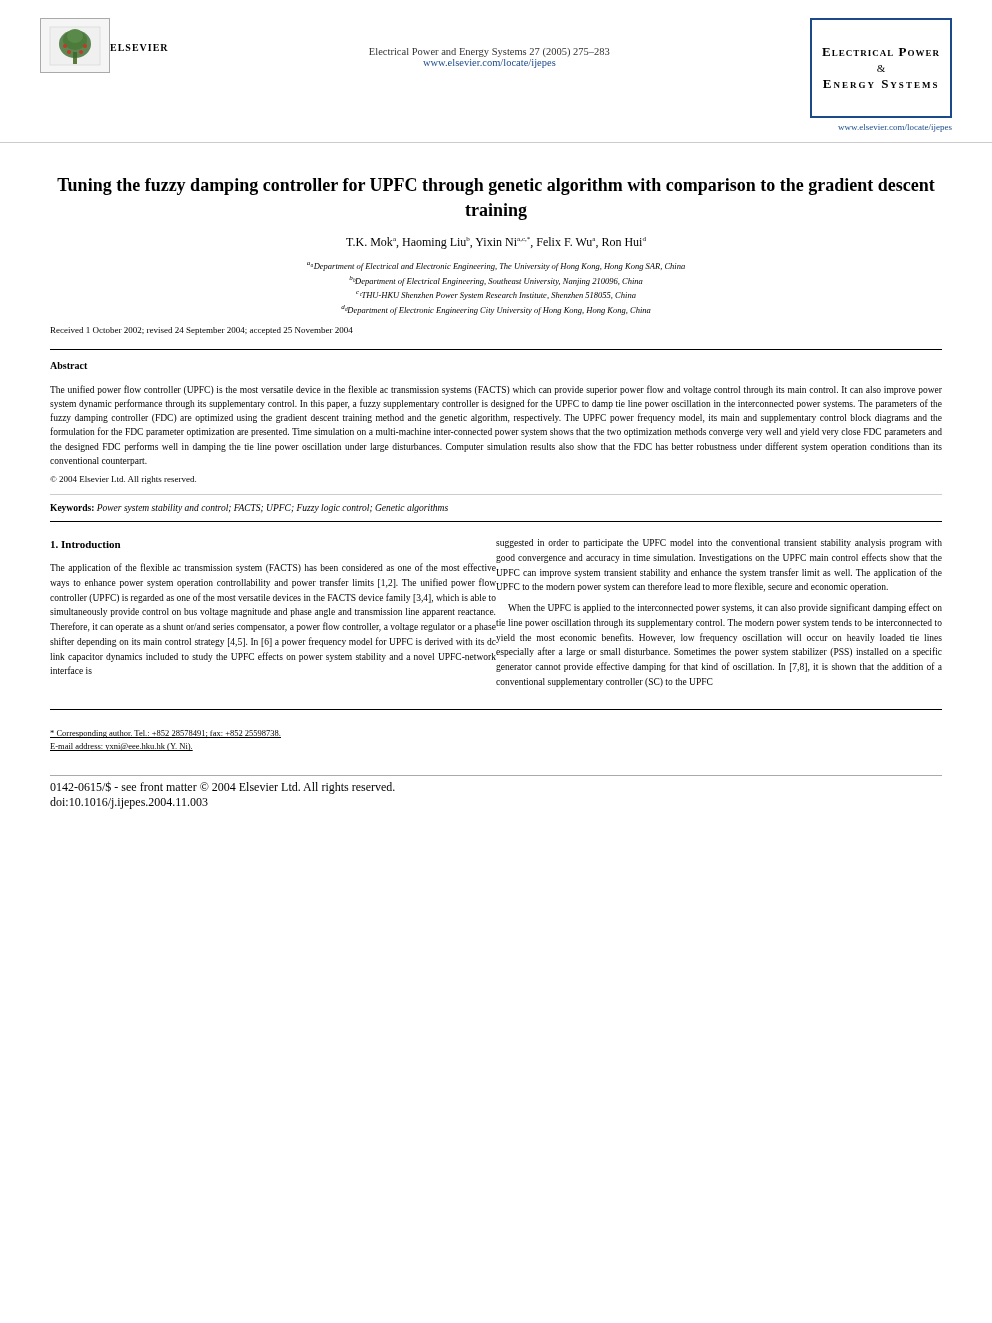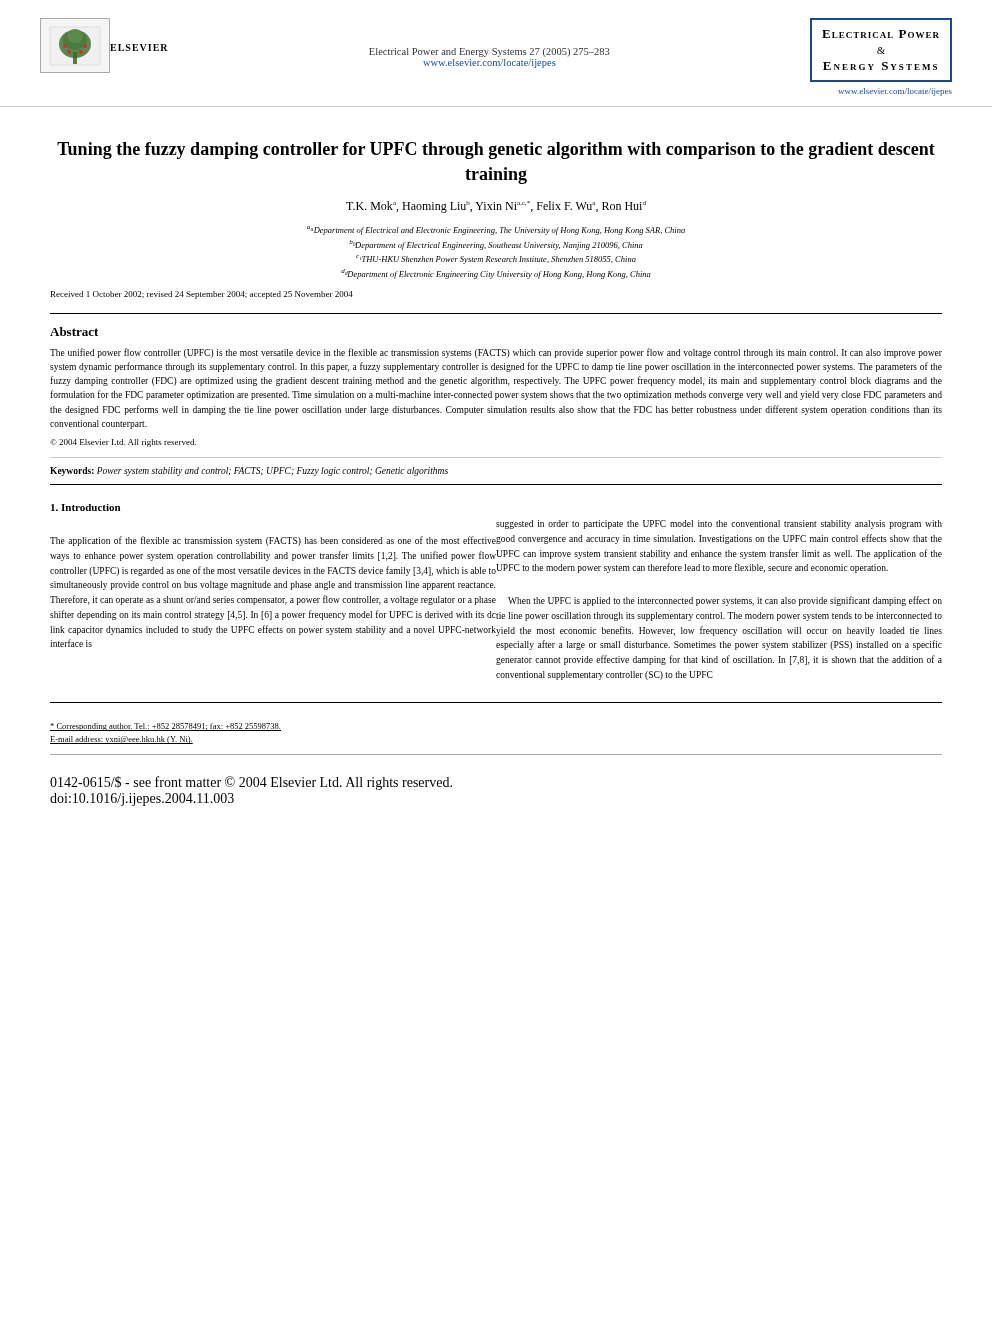--- a/index.html
+++ b/index.html
@@ -83,21 +83,21 @@
       font-family: Liberation Serif, serif;
     }
     .journal-brand .brand-url {
       font-size: 9px;
       color: #1a4a8a;
       display: block;
       margin-top: 4px;
     }
     .brand-box {
       border: 2px solid #1a4a8a;
-      padding: 6px 10px;
+      padding: 24px 10px;
       display: inline-block;
     }
     
     .main {
       padding: 10px 50px 20px 50px;
     }
     
     .paper-title {
       text-align: center;
       font-size: 18px;
@@ -131,22 +131,22 @@
       border: none;
       border-top: 0.5px solid #ccc;
       margin: 6px 0;
     }
     
     .abstract-section {
       margin: 10px 0;
     }
     .abstract-title {
       font-weight: bold;
-      font-size: 13px;
-      margin-bottom: 6px;
+      font-size: 10px;
+      margin-bottom: 12px;
     }
     .abstract-text {
       font-size: 9.5px;
       text-align: justify;
       line-height: 1.5;
     }
     .copyright-line {
       font-size: 9px;
       margin-top: 6px;
     }
@@ -171,41 +171,40 @@
       line-height: 1.55;
     }
     .section-title {
       font-size: 11px;
       font-weight: bold;
       margin-bottom: 8px;
     }
     .col p {
       margin-bottom: 6px;
       text-indent: 12px;
-      margin-top: 18px;
     }
     .col p:first-of-type {
       text-indent: 0;
     }
     
     .footnote-area {
       margin-top: 14px;
       border-top: 1px solid #000;
       padding-top: 18px;
       font-size: 8.5px;
       text-decoration: underline;
     }
     .footnote-line {
       margin-bottom: 3px;
     }
     .bottom-info {
-      margin-top: 10px;
-      font-size: 14px;
+      margin-top: 24px;
+      font-size: 12px;
       border-top: 1px solid #aaa;
-      padding-top: 20px;
+      padding-top: 4px;
     }
     sup {
       font-size: 7px;
     }
     a { color: #1a4a8a; text-decoration: none; }
   </style>
 </head>
 <body>
 
 <div class="page">

